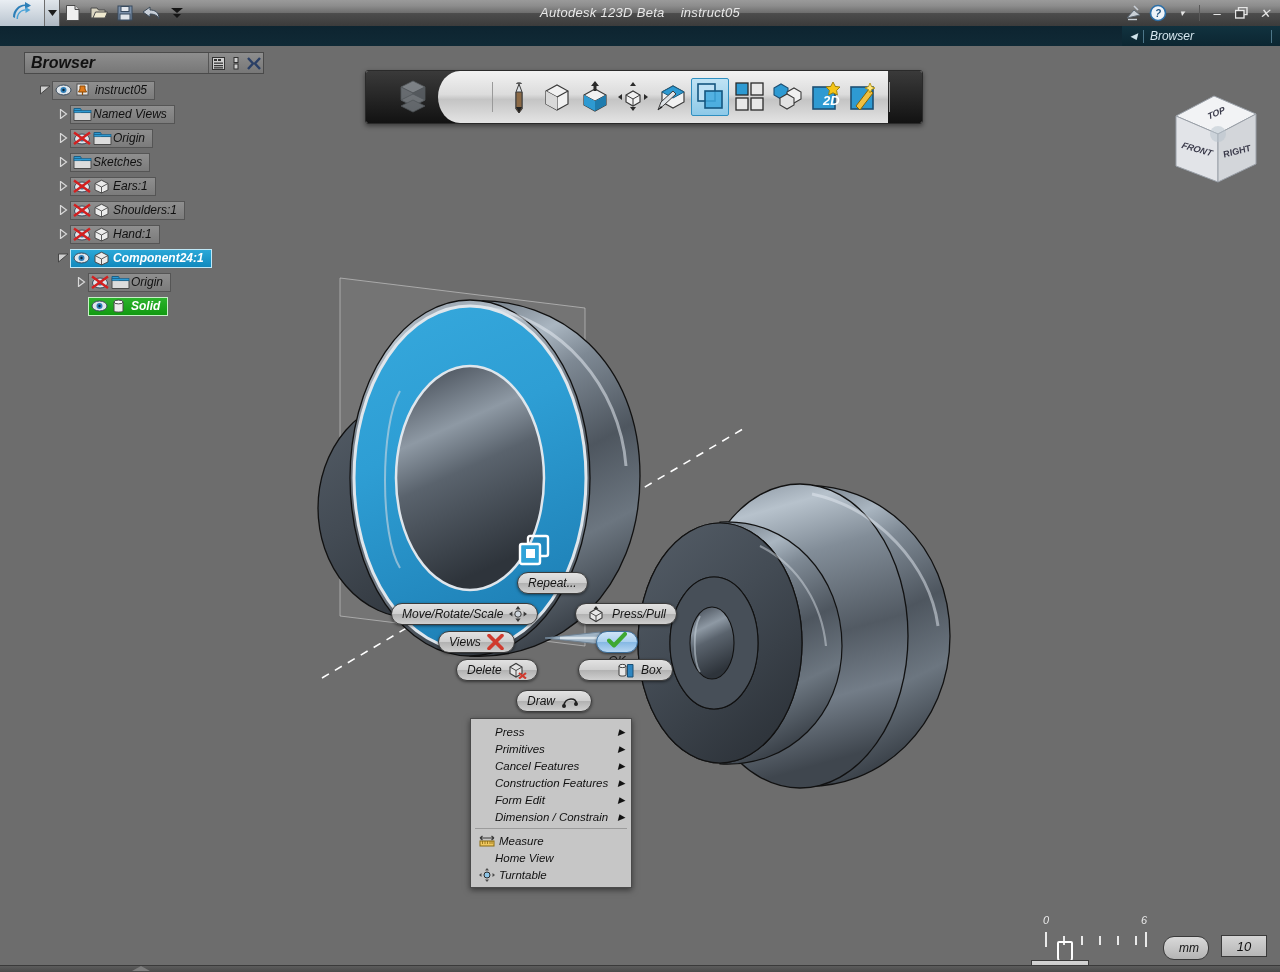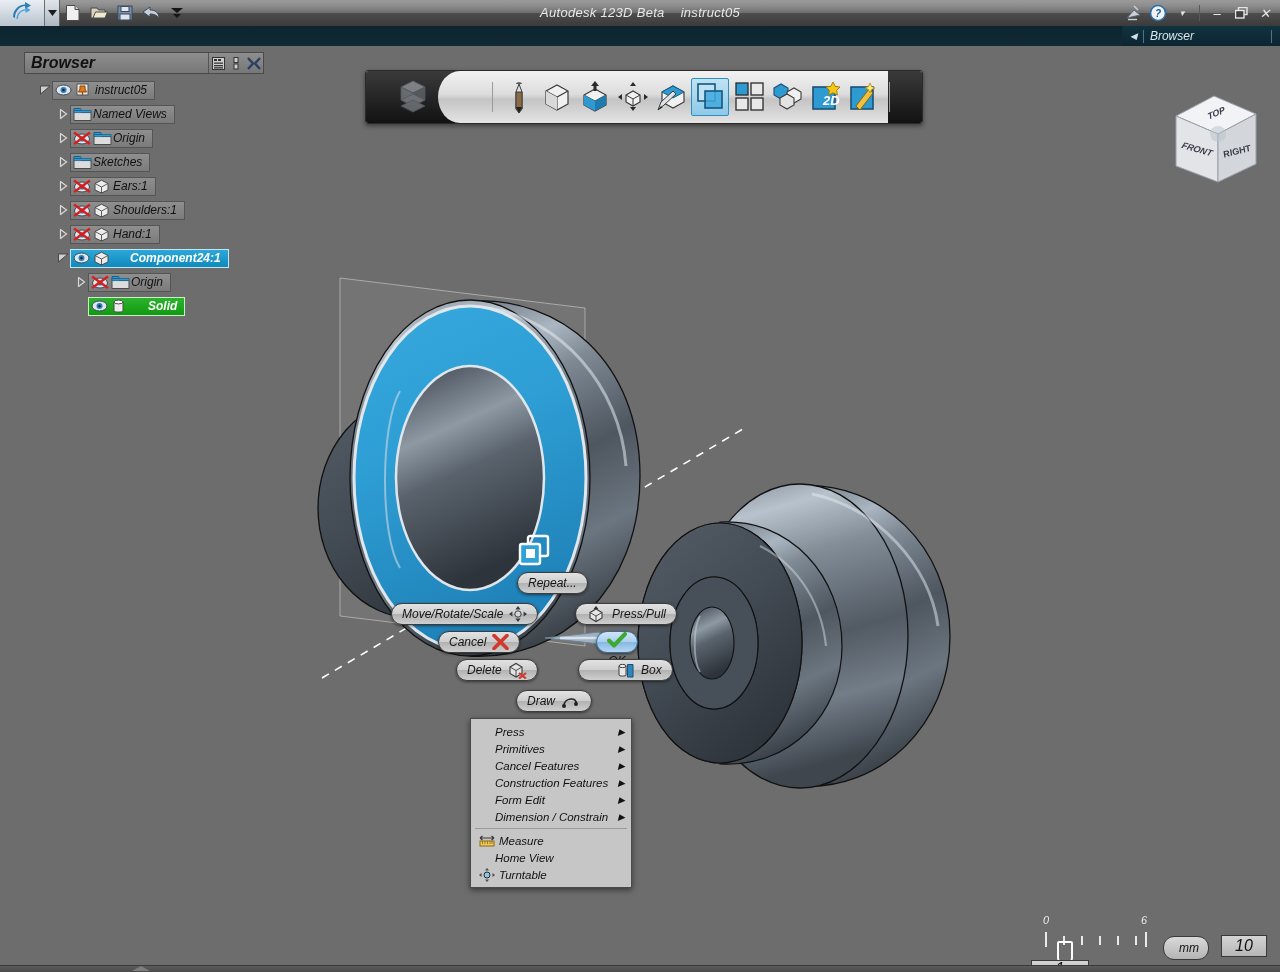--- a/index.html
+++ b/index.html
@@ -51,21 +51,21 @@
 
   .tree{margin-top:6px;}
   .node{display:flex;align-items:center;height:20px;margin-bottom:4px;}
   .tw{width:14px;height:14px;display:flex;align-items:center;justify-content:center;}
   .tw svg{display:block;}
   .chip{display:inline-flex;align-items:center;height:19px;border:1px solid #555;
     background:linear-gradient(to bottom,#8f8f8f,#7b7b7b);padding:0 7px 0 2px;gap:3px;box-sizing:border-box;}
   .chip.sel{background:linear-gradient(to bottom,#2aa8d8,#1189bd);border:1px solid #bfe8f7;}
   .chip.green{background:linear-gradient(to bottom,#2cb32c,#119a11);border:1px solid #c7f0c7;}
   .chip .lbl{font-size:12px;color:#101010;white-space:nowrap;}
-  .chip.sel .lbl,.chip.green .lbl{color:#fff;font-weight:bold;margin-left:17px;}
+  .chip.sel .lbl,.chip.green .lbl{color:#fff;font-weight:bold;}
   .ico{width:17px;height:15px;position:relative;display:inline-block;}
   .ico svg{position:absolute;left:0;top:0;}
 
   
   .toolbar{position:absolute;left:365px;top:24px;width:556px;height:52px;
     background:linear-gradient(to bottom,#f2f2f2 0%,#dcdcdc 45%,#c4c4c4 55%,#e4e4e4 100%);
     border:1px solid #2a2a2a;border-radius:3px;display:flex;align-items:center;
     box-shadow:0 2px 5px rgba(0,0,0,.45);overflow:hidden;}
   .tb-black{width:94px;height:52px;position:relative;
     background:linear-gradient(to bottom,#3a3a3a,#121212);display:flex;align-items:center;justify-content:center;}
@@ -103,21 +103,21 @@
   .ctxdiv{height:1px;background:#9b9b9b;margin:3px 4px;}
   .ctx-indent{padding-left:24px;}
 
   
   .rulerbox{position:absolute;left:1035px;top:868px;width:240px;height:60px;}
   .rk{position:absolute;font-size:11px;color:#e9e9e9;}
   .tick{position:absolute;width:2px;background:#e9e9e9;}
   .sliderhandle{position:absolute;width:12px;height:18px;border:2px solid #fff;border-radius:2px 2px 5px 5px;background:transparent;}
   .valbox{position:absolute;display:inline-flex;align-items:center;justify-content:center;
     height:18px;border:1px solid #3a3a3a;background:linear-gradient(to bottom,#d4d4d4,#b6b6b6);
-    font-size:16px;color:#111;box-sizing:border-box;}
+    font-size:13px;color:#111;box-sizing:border-box;}
   .unitpill{position:absolute;display:inline-flex;align-items:center;justify-content:center;
     width:38px;height:22px;border-radius:11px;border:1px solid #3a3a3a;
     background:linear-gradient(to bottom,#d9d9d9,#b4b4b4);font-size:12px;color:#111;}
 
   .statusbar{position:absolute;left:0;bottom:0;width:1280px;height:6px;
     background:linear-gradient(to bottom,#5c5c5c,#4a4a4a);border-top:1px solid #3a3a3a;}
   .statusgrip{position:absolute;left:132px;bottom:1px;width:18px;height:5px;}
 </style>
 </head>
 <body>
@@ -664,21 +664,21 @@
         <div class="mm" style="left: 391px; top: 557px;">
           <span>Move/Rotate/Scale</span>
           <span class="g">
             <svg width="18" height="16" viewBox="0 0 18 16">
               <circle cx="9" cy="8" r="3.2" fill="#cfd6dd" stroke="#3a3a3a"></circle>
               <path d="M9 0 L11.6 3.4 L6.4 3.4 Z M9 16 L11.6 12.6 L6.4 12.6 Z M0 8 L3.4 5.4 L3.4 10.6 Z M18 8 L14.6 5.4 L14.6 10.6 Z" fill="#3a3a3a"></path>
             </svg>
           </span>
         </div>
         <div class="mm" style="left: 438px; top: 585px;">
-          <span>Cancel</span>
+          <span>Views</span>
           <span class="g">
             <svg width="17" height="16" viewBox="0 0 17 16">
               <path d="M2 1.5 L15 14.5 M15 1.5 L2 14.5" stroke="#d03a2e" stroke-width="3.6" stroke-linecap="round"></path>
             </svg>
           </span>
         </div>
         <div class="mm" style="left: 456px; top: 613px;">
           <span>Delete</span>
           <span class="g">
             <svg width="19" height="17" viewBox="0 0 19 17">

